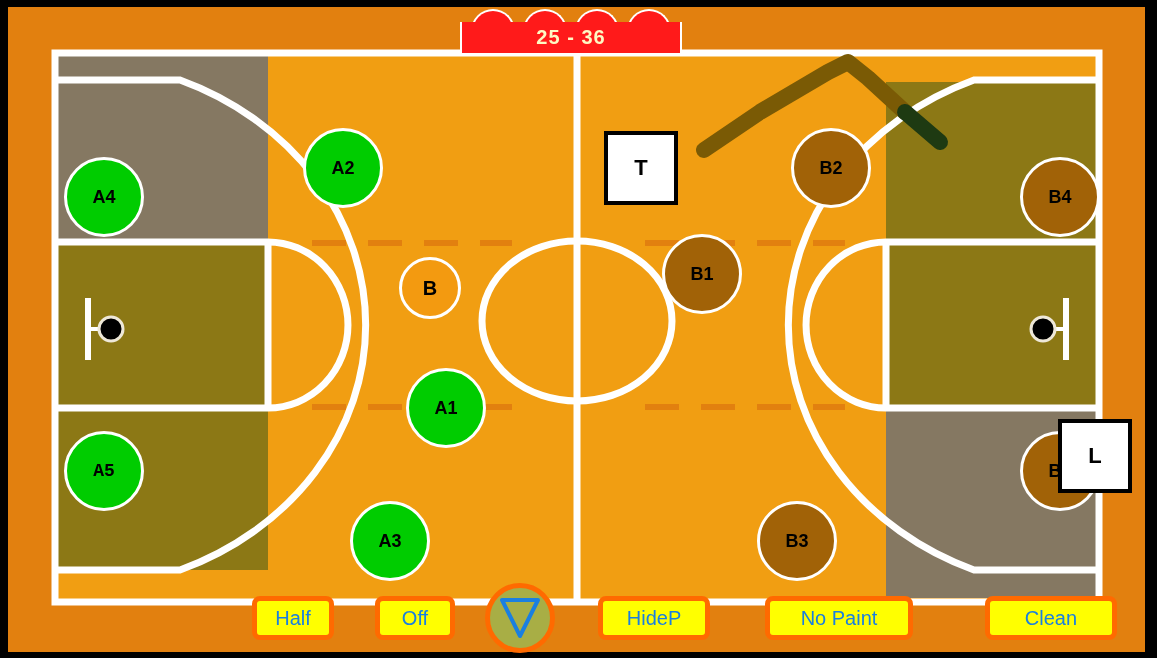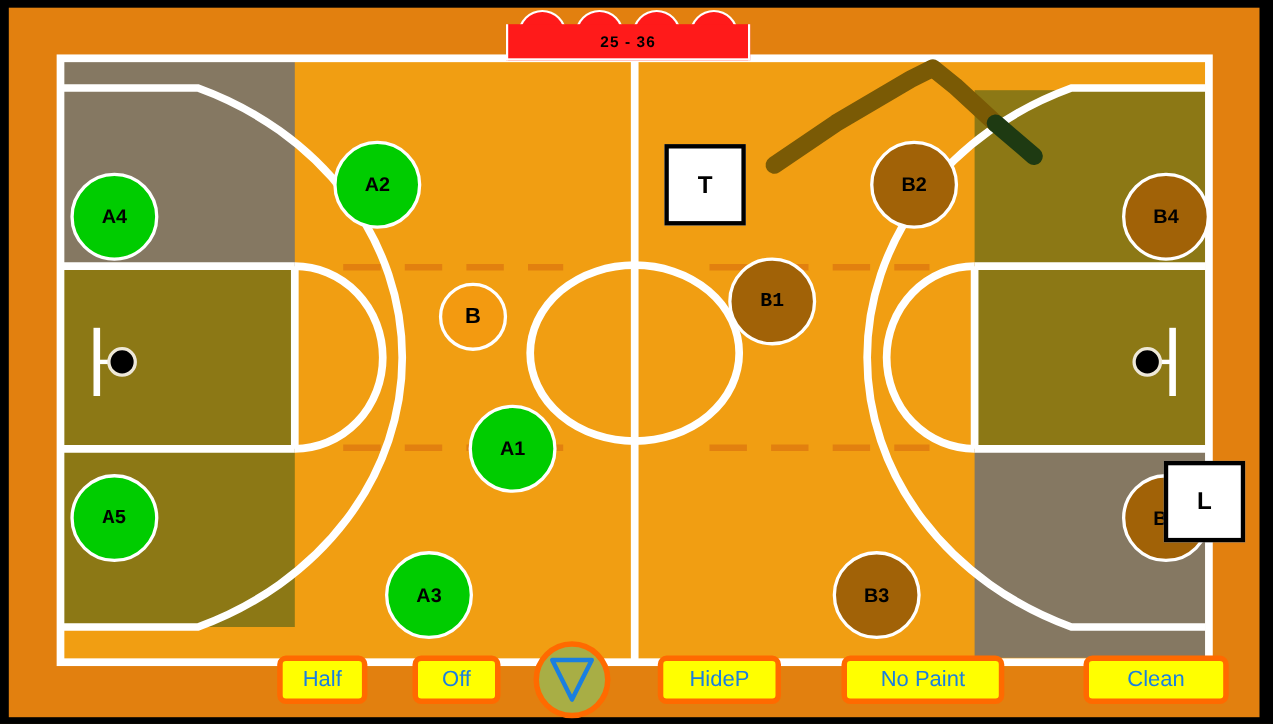--- a/index.html
+++ b/index.html
@@ -12,21 +12,21 @@
            font-weight: bold; font-size: 18px; color: #000; cursor: pointer; }
   .token.green { background: #00CC00; }
   .token.blue { background: #a16207; }
   .token.ball { background: #F39A10; font-size: 20px; }
   .marker { position: absolute; width: 74px; height: 74px; box-sizing: border-box;
             background: #fff; border: 4px solid #000; display: flex; align-items: center;
             justify-content: center; font-weight: bold; font-size: 22px; color: #000; cursor: move; }
   .scoreboard { position: absolute; left: 460px; top: 22px; width: 222px; height: 33px;
                 background: #FF1A1A; border: 2px solid #fff; border-top: none; box-sizing: border-box;
                 display: flex; align-items: center; justify-content: center;
-                color: #000000; font-weight: bold; font-size: 14px; letter-spacing: 1px; }
+                color: #fef9c3; font-weight: bold; font-size: 20px; letter-spacing: 1px; }
   .bump { position: absolute; top: 9px; width: 44px; height: 30px; background: #FF1A1A;
           border: 2px solid #fff; border-bottom: none; border-radius: 22px 22px 0 0; box-sizing: border-box; }
   .btn { position: absolute; top: 596px; height: 44px; box-sizing: border-box;
          background: #FFFF00; border: 5px solid #FF6A00; border-radius: 8px;
          display: flex; align-items: center; justify-content: center;
          color: #1A7FE0; font-size: 20px; cursor: pointer; }
   .tri-btn { position: absolute; left: 485px; top: 583px; width: 70px; height: 70px; border-radius: 50%;
              background: #A8AE45; border: 5px solid #FF6A00; box-sizing: border-box; cursor: pointer;
              display: flex; align-items: center; justify-content: center; }
 </style>
@@ -95,29 +95,29 @@
   </g>
 </svg>
 
 <div class="bump" style="left:471px"></div>
 <div class="bump" style="left:523px"></div>
 <div class="bump" style="left:575px"></div>
 <div class="bump" style="left:627px"></div>
 <div class="scoreboard">25 - 36</div>
 
 <div id="team-a">
-  <div class="token green" style="width: 80px; height: 80px; left: 426px; top: 368px;">A1</div>
+  <div class="token green" style="width: 80px; height: 80px; left: 406px; top: 368px;">A1</div>
   <div class="token green" style="width: 80px; height: 80px; left: 303px; top: 128px;">A2</div>
   <div class="token green" style="width: 80px; height: 80px; left: 350px; top: 501px;">A3</div>
   <div class="token green" style="width: 80px; height: 80px; left: 64px; top: 157px;">A4</div>
   <div class="token green" style="width: 80px; height: 80px; left: 64px; top: 431px; font-family: Liberation Mono, monospace;">A5</div>
 </div>
 
 <div id="team-b">
-  <div class="token blue" style="width: 80px; height: 80px; left: 662px; top: 234px; font-family: Liberation Mono, monospace;">B1</div>
+  <div class="token blue" style="width: 80px; height: 80px; left: 662px; top: 234px;">B1</div>
   <div class="token blue" style="width: 80px; height: 80px; left: 791px; top: 128px;">B2</div>
   <div class="token blue" style="width: 80px; height: 80px; left: 757px; top: 501px;">B3</div>
   <div class="token blue" style="width: 80px; height: 80px; left: 1020px; top: 157px; text-align: center;">B4</div>
   <div class="token blue" style="width: 80px; height: 80px; left: 1020px; top: 431px;">B5</div>
 </div>
 
 <div class="token ball" id="ball" style="width: 62px; height: 62px; left: 399px; top: 257px;">B</div>
 
 <div class="marker" id="marker-0" style="left: 604px; top: 131px;">T</div>
 <div class="marker" id="marker-1" style="left: 1058px; top: 419px;">L</div>

